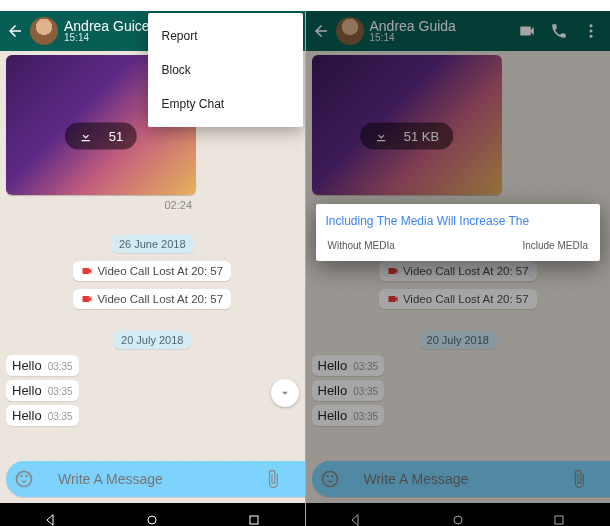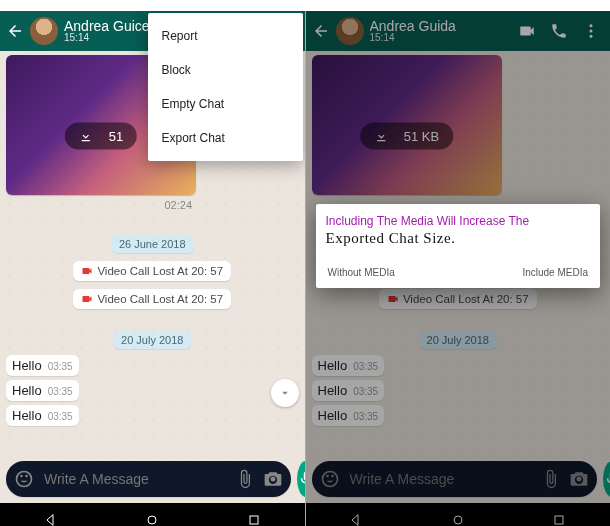--- a/index.html
+++ b/index.html
@@ -145,27 +145,27 @@
   .scroll-fab svg{width:14px;height:14px;fill:#888;}
   .composer {
     display:flex;
     align-items:center;
     gap:6px;
     padding: 4px 6px 6px 6px;
     background:#ece5dd;
   }
   .compose-box {
     flex:1;
-    background:#0f172a;
+    background:#7dd3fc;
     border-radius: 20px;
     height: 36px;
     display:flex;
     align-items:center;
     padding: 0 8px;
-    gap:8px;
+    gap:22px;
     box-shadow:0 1px 1px rgba(0,0,0,.1);
   }
   .compose-box svg { width:20px;height:20px;fill:#888; }
   .compose-input {
     flex:1;
     border:none;
     outline:none;
     font-size:14px;
     color:#666;
     background:transparent;
@@ -215,21 +215,21 @@
     z-index:20;
     left:10px; right:10px;
     top: 193px;
     background:#fff;
     border-radius:2px;
     box-shadow: 0 6px 24px rgba(0,0,0,.45);
     padding: 10px 10px 4px 10px;
     font-size: 12px;
     color:#333;
   }
-  .dialog-title { font-size:12px; color:#a21caf; margin-bottom:2px;}
+  .dialog-title { font-size:12px; color:#3b82f6; margin-bottom:2px;}
   .dialog-sub   { font-size:15px; letter-spacing:.5px; font-family: Georgia,serif; color:#111; margin-bottom:10px;}
   .dialog-actions { display:flex; justify-content:space-between; padding-top:4px;}
   .dialog-btn { font-size:10px; color:#555; padding:6px 2px;}
   .spacer { height: 22px; }
 </style>
 </head>
 <body>
 
 <div class="screens">
 
@@ -321,21 +321,20 @@
         </svg>
       <svg viewBox="0 0 24 24">
           <rect x="6" y="6" width="12" height="12" fill="none" stroke-width="1.5"></rect>
         </svg>
     </div>
 
     <div class="menu-popup">
       <div class="menu-item">Report</div>
       <div class="menu-item">Block</div>
       <div class="menu-item">Empty Chat</div>
-      <div class="menu-item">Export Chat</div>
     </div>
   </div>
 
   <div class="screen right">
     <div class="appbar">
       <svg class="back-icon" viewBox="0 0 24 24">
           <path d="M20 11H7.8l5.6-5.6L12 4l-8 8 8 8 1.4-1.4L7.8 13H20z"></path>
         </svg>
       <div class="avatar"></div>
       <div class="titleblock">
@@ -426,21 +425,20 @@
           <circle cx="12" cy="12" r="6" fill="none" stroke-width="1.5"></circle>
         </svg>
       <svg viewBox="0 0 24 24">
           <rect x="6" y="6" width="12" height="12" fill="none" stroke-width="1.5"></rect>
         </svg>
     </div>
 
     <div class="darken"></div>
     <div class="dialog">
       <div class="dialog-title">Including The Media Will Increase The</div>
-      <div class="dialog-sub">Exported Chat Size.</div>
       <div class="dialog-actions">
         <div class="dialog-btn">Without MEDIa</div>
         <div class="dialog-btn">Include MEDIa</div>
       </div>
     </div>
   </div>
 
 </div>
 
 </body></html>

